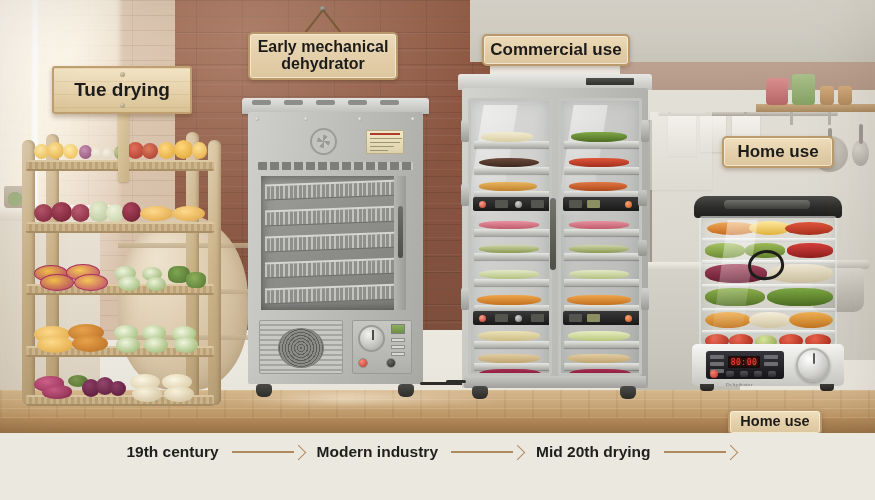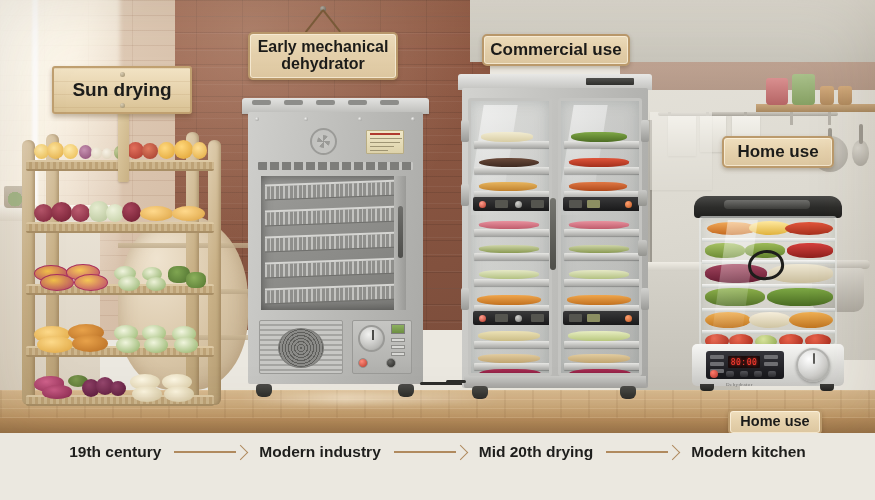--- a/index.html
+++ b/index.html
@@ -749,21 +749,21 @@
       <div class="home-knob"></div>
       <div class="home-brand">Dehydrator</div>
       <div class="home-foot" style="left:8px;"></div>
       <div class="home-foot" style="left:128px;"></div>
     </div>
 
     <div class="sign-post" style="left:118px;top:82px;width:11px;height:100px;"></div>
     <div class="sign sign-plank" style="left:52px; top:66px; width:140px; height:48px; font-size:19px;">
       <div class="screw" style="left:66px;top:4px;"></div>
       <div class="screw" style="left:66px;top:35px;"></div>
-      <span>Sun drying</span>
+      <span>Tue drying</span>
     </div>
 
     <div class="hang-nail" style="left:320px;top:6px;"></div>
     <div class="hang-rope" style="left:322px;top:10px;height:28px;transform:rotate(38deg);"></div>
     <div class="hang-rope" style="left:322px;top:10px;height:28px;transform:rotate(-38deg);"></div>
     <div class="sign" style="left:248px; top:32px; width:150px; height:48px; font-size:16px; flex-direction:column;">
       <span>Early mechanical</span>
       <span>dehydrator</span>
     </div>
 
@@ -792,17 +792,16 @@
       <div class="tl-label">Modern industry</div>
       <div class="tl-arrow">
         <div class="shaft"></div>
           <div class="head"></div>
       </div>
       <div class="tl-label">Mid 20th drying</div>
       <div class="tl-arrow">
         <div class="shaft"></div>
           <div class="head"></div>
       </div>
-      <div class="tl-label">Modern kitchen</div>
     </div>
   </div>
 
 </div>
 
 </body></html>

